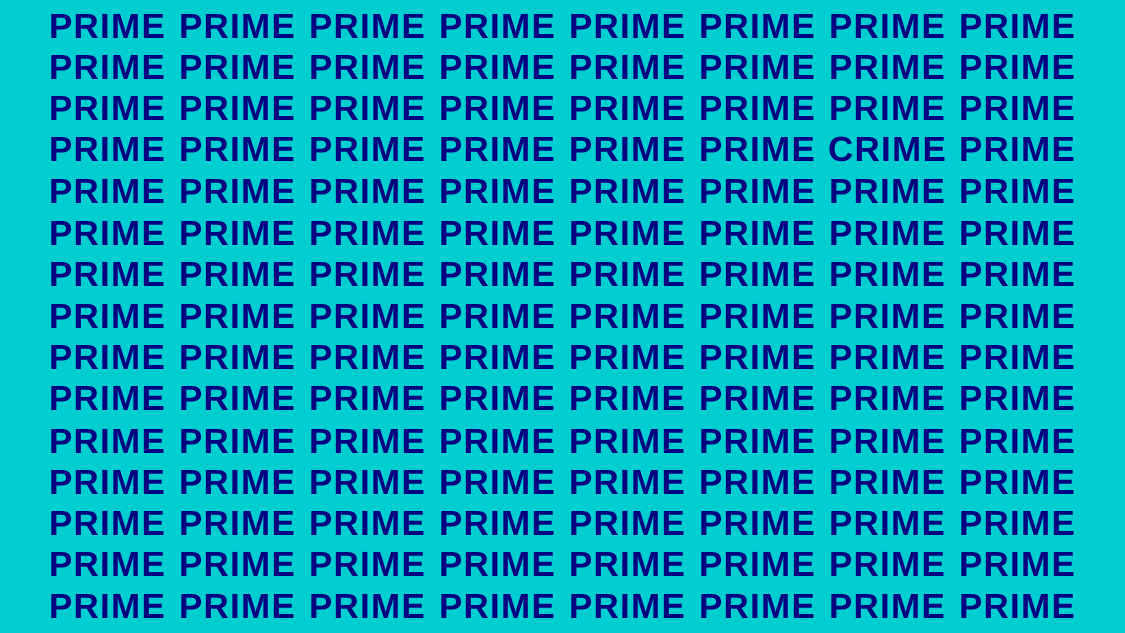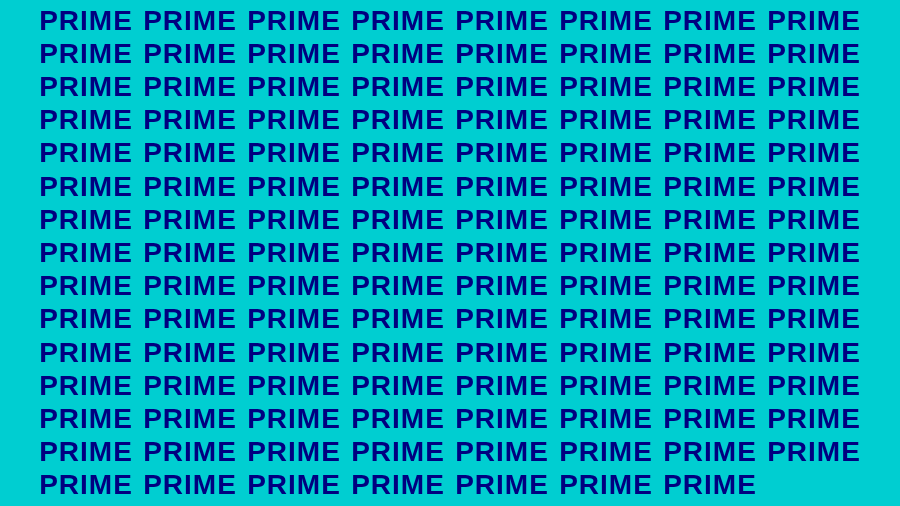--- a/index.html
+++ b/index.html
@@ -69,20 +69,21 @@
     <span class="word">PRIME</span>
     <span class="word">PRIME</span>
     <span class="word">PRIME</span>
     <span class="word">PRIME</span>
     <span class="word">PRIME</span>
     <span class="word">PRIME</span>
     <span class="word">PRIME</span>
     <span class="word">PRIME</span>
     <span class="word">PRIME</span>
     <span class="word">PRIME</span>
+    <span class="word highlight">CRIME</span>
     <span class="word">PRIME</span>
     <span class="word">PRIME</span>
     <span class="word">PRIME</span>
     <span class="word">PRIME</span>
     <span class="word">PRIME</span>
     <span class="word">PRIME</span>
     <span class="word">PRIME</span>
     <span class="word">PRIME</span>
     <span class="word">PRIME</span>
     <span class="word">PRIME</span>

